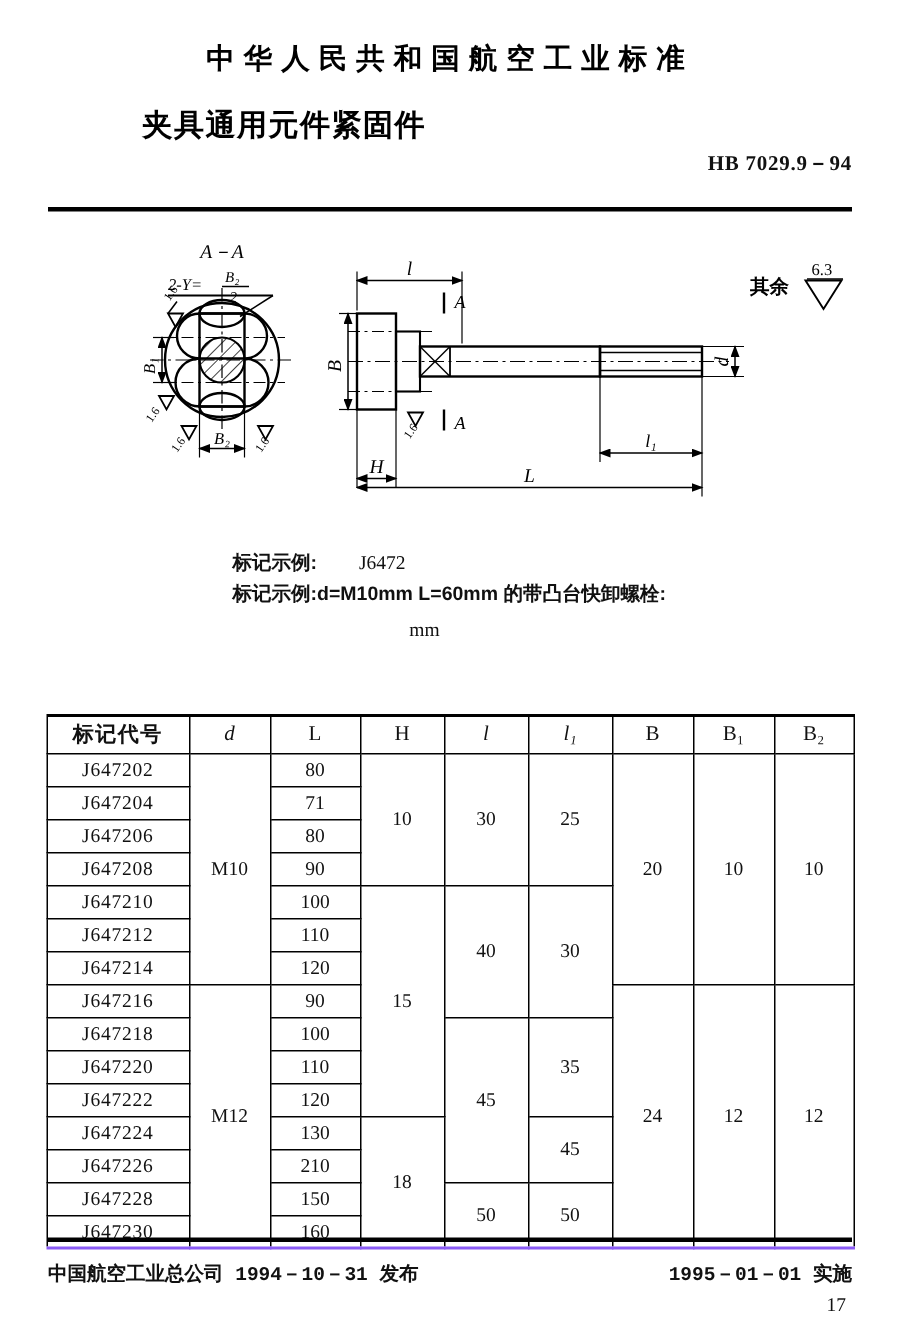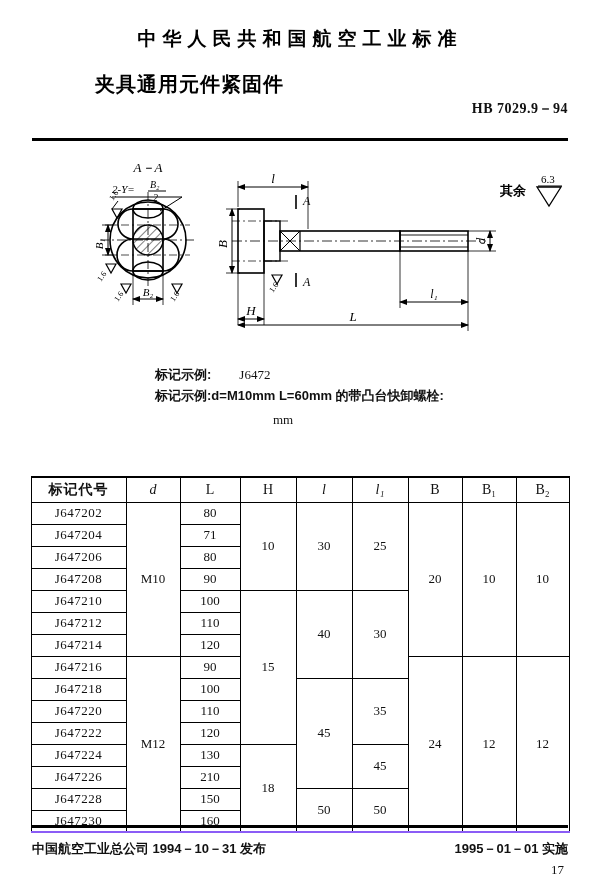--- a/index.html
+++ b/index.html
@@ -104,21 +104,21 @@
   td.code { font-size:13px; letter-spacing:0.5px; }
   td.mergecell { font-size:13px; }
 
   
   .rule-bot {
     position:absolute; left:32px; right:32px; bottom:56px;
     border-top:3px solid #000;
   }
   .footer {
     position:absolute; left:32px; right:32px; bottom:26px;
-    font-family:Liberation Sans, sans-serif;
+    font-family:Liberation Mono, monospace;
     font-weight:bold;
     font-size:13px;
     display:flex; justify-content:space-between;
   }
   .pageno {
     position:absolute; right:36px; bottom:6px;
     font-family:"Liberation Serif", serif;
     font-size:13px;
     text-align:center;
   }

